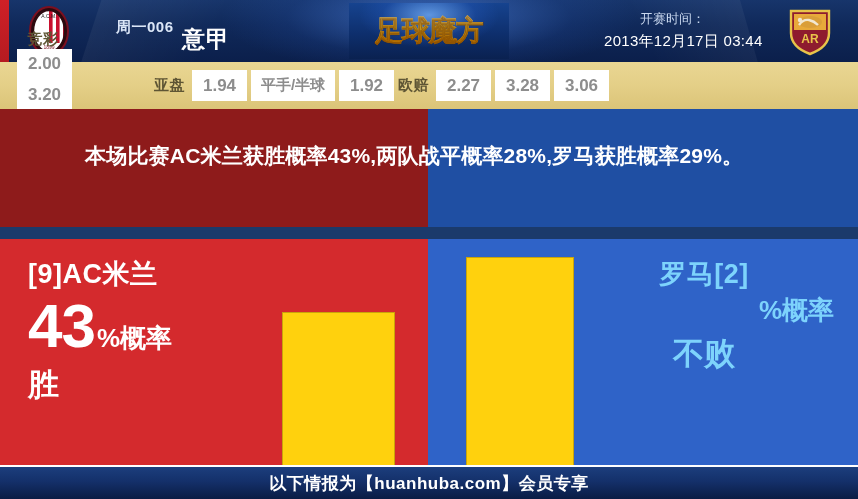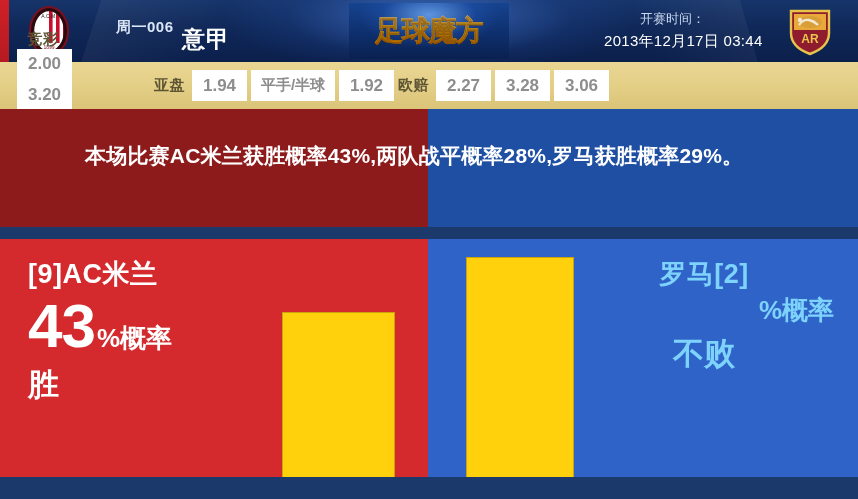--- a/index.html
+++ b/index.html
@@ -226,14 +226,17 @@
 
     <div class="team-right">
       <div class="team-name">罗马[2]</div>
       <div class="pct-row right">
         <span class="pct-suffix">%概率</span>
       </div>
       <div class="outcome">不败</div>
     </div>
   </div>
 
+  <div class="footer">
+    <span class="footer-text">以下情报为【huanhuba.com】会员专享</span>
+  </div>
 
 </div>
 
 </body></html>

